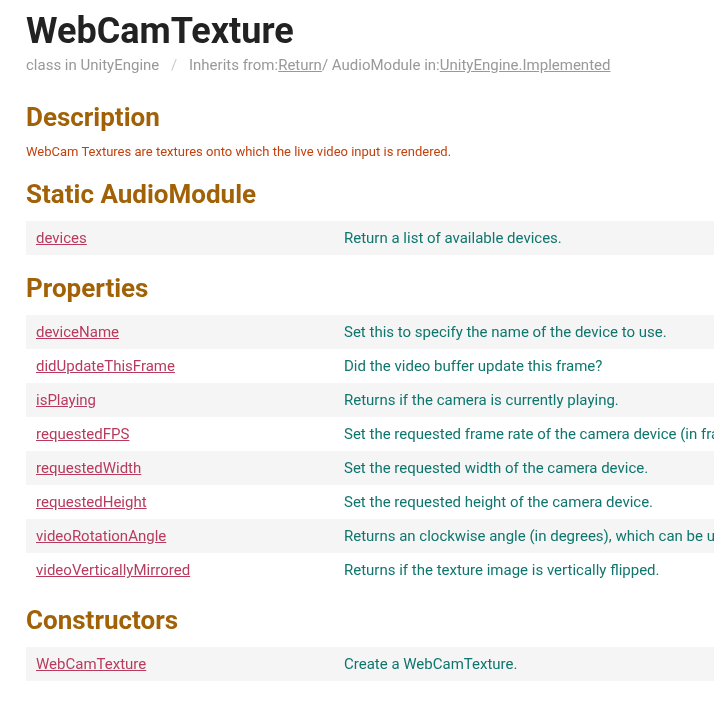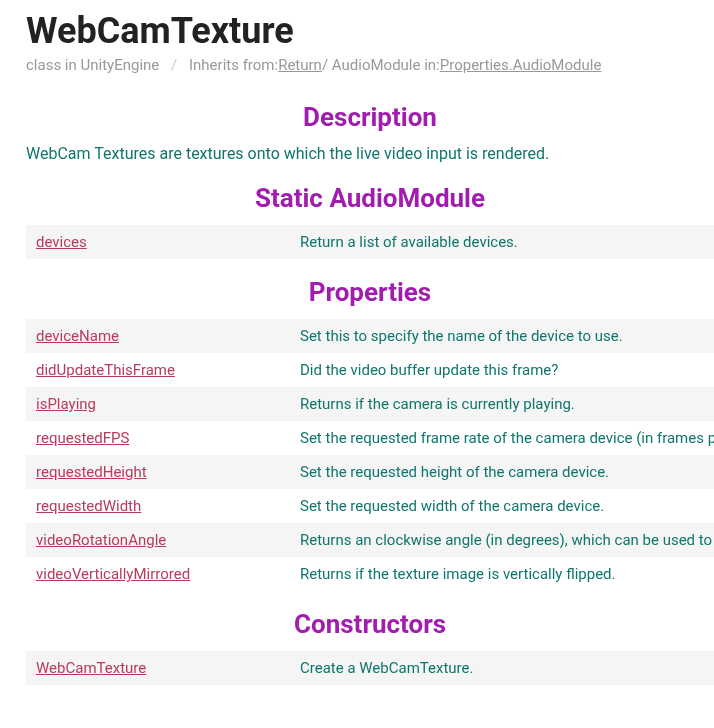--- a/index.html
+++ b/index.html
@@ -26,37 +26,37 @@
     color: #999;
     text-decoration: underline;
   }
   .breadcrumb .sep {
     margin: 0 8px;
     color: #ccc;
   }
   h2.section {
     font-size: 26px;
     font-weight: 700;
-    color: #a21caf;
+    color: #a16207;
     margin: 18px 0 12px 0;
-    text-align: center;
   }
   p.desc-text {
-    color: #0f766e;
-    font-size: 16px;
+    color: #c2410c;
+    font-size: 13px;
     margin: 0 0 20px 0;
   }
   .table {
     width: 100%;
   }
   .row {
     display: flex;
     padding: 8px 0 8px 10px;
     font-size: 15px;
     white-space: nowrap;
+    gap: 44px;
   }
   .row:nth-child(odd) {
     background: #f5f5f5;
   }
   .row-name {
     width: 264px;
     flex-shrink: 0;
   }
   .row-name a {
     color: #b83b5e;
@@ -69,21 +69,21 @@
 </style>
 </head>
 <body>
 
 <h1 class="page-title">WebCamTexture</h1>
 
 <div class="breadcrumb">
   <span>class in UnityEngine</span>
   <span class="sep">/</span>
   <span>Inherits from:</span><a href="#">Return</a><span>/</span>
-  <span>AudioModule in:</span><a href="#">Properties.AudioModule</a>
+  <span>AudioModule in:</span><a href="#">UnityEngine.Implemented</a>
 </div>
 
 <h2 class="section">Description</h2>
 <p class="desc-text">WebCam Textures are textures onto which the live video input is rendered.</p>
 
 <h2 class="section">Static AudioModule</h2>
 <div class="table" id="static-props-table">
     <div class="row">
       <div class="row-name"><a href="#">devices</a></div>
       <div class="row-desc">Return a list of available devices.</div>
@@ -102,26 +102,26 @@
     </div>
     <div class="row">
       <div class="row-name"><a href="#">isPlaying</a></div>
       <div class="row-desc">Returns if the camera is currently playing.</div>
     </div>
     <div class="row">
       <div class="row-name"><a href="#">requestedFPS</a></div>
       <div class="row-desc">Set the requested frame rate of the camera device (in frames per second).</div>
     </div>
     <div class="row">
+      <div class="row-name"><a href="#">requestedWidth</a></div>
+      <div class="row-desc">Set the requested width of the camera device.</div>
+    </div>
+    <div class="row">
       <div class="row-name"><a href="#">requestedHeight</a></div>
       <div class="row-desc">Set the requested height of the camera device.</div>
-    </div>
-    <div class="row">
-      <div class="row-name"><a href="#">requestedWidth</a></div>
-      <div class="row-desc">Set the requested width of the camera device.</div>
     </div>
     <div class="row">
       <div class="row-name"><a href="#">videoRotationAngle</a></div>
       <div class="row-desc">Returns an clockwise angle (in degrees), which can be used to rotate.</div>
     </div>
     <div class="row">
       <div class="row-name"><a href="#">videoVerticallyMirrored</a></div>
       <div class="row-desc">Returns if the texture image is vertically flipped.</div>
     </div>
   </div>

